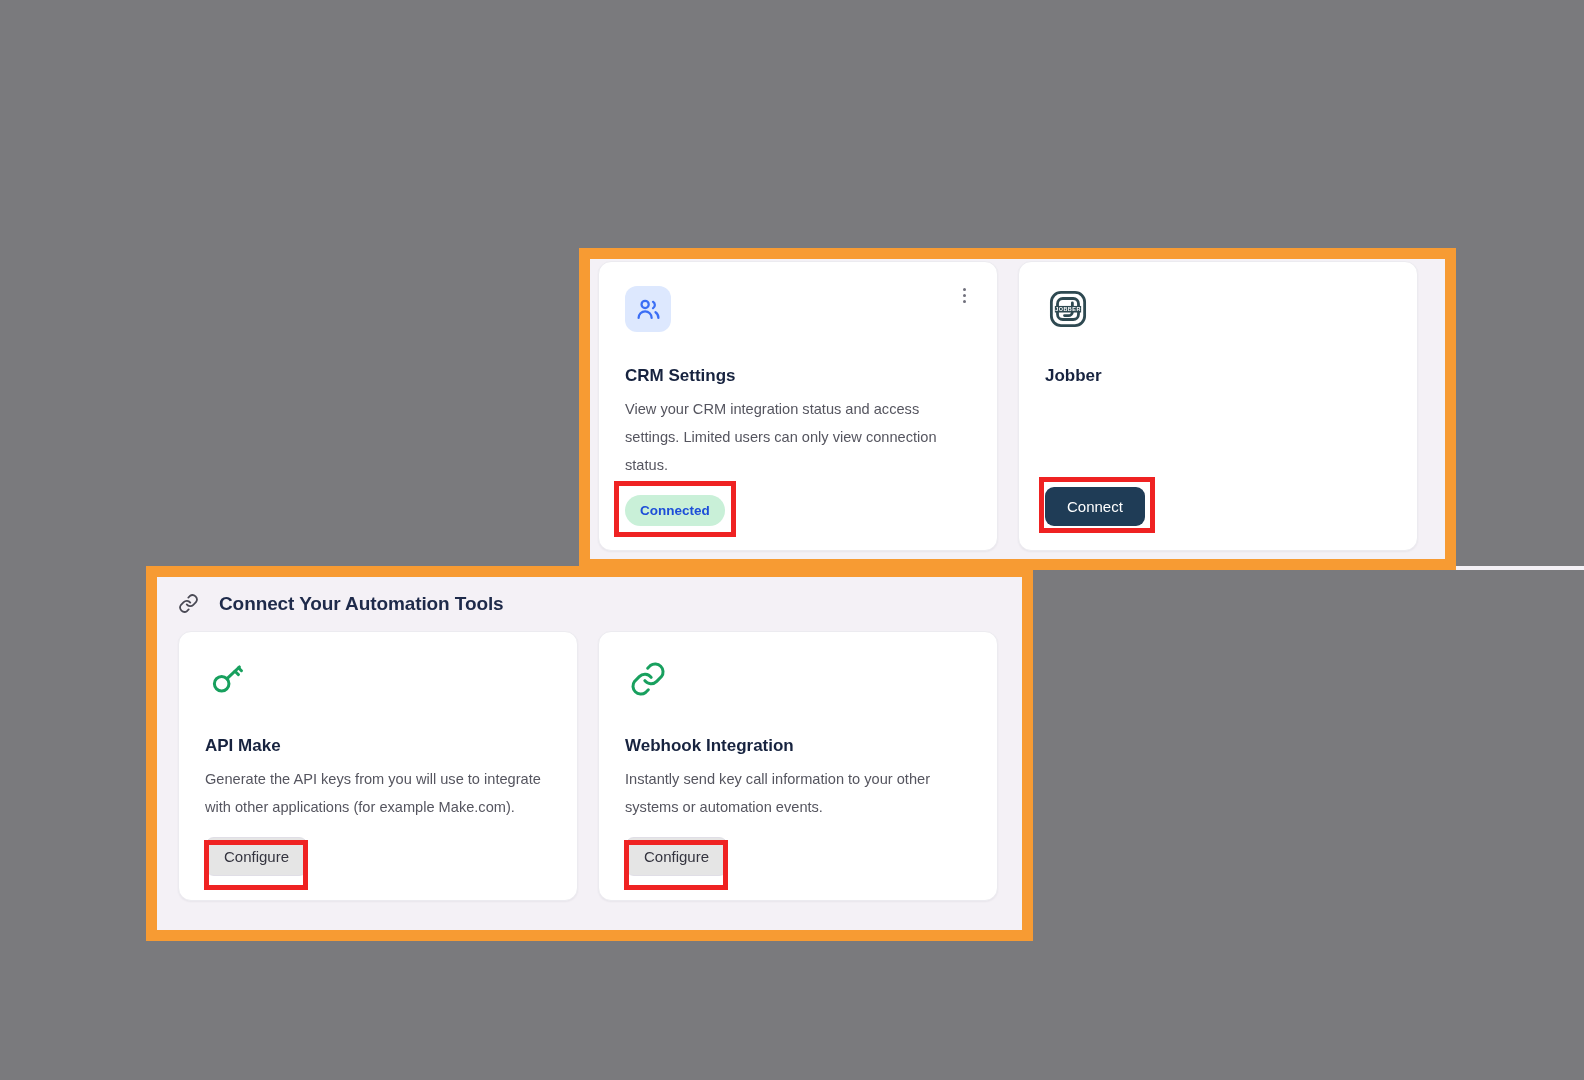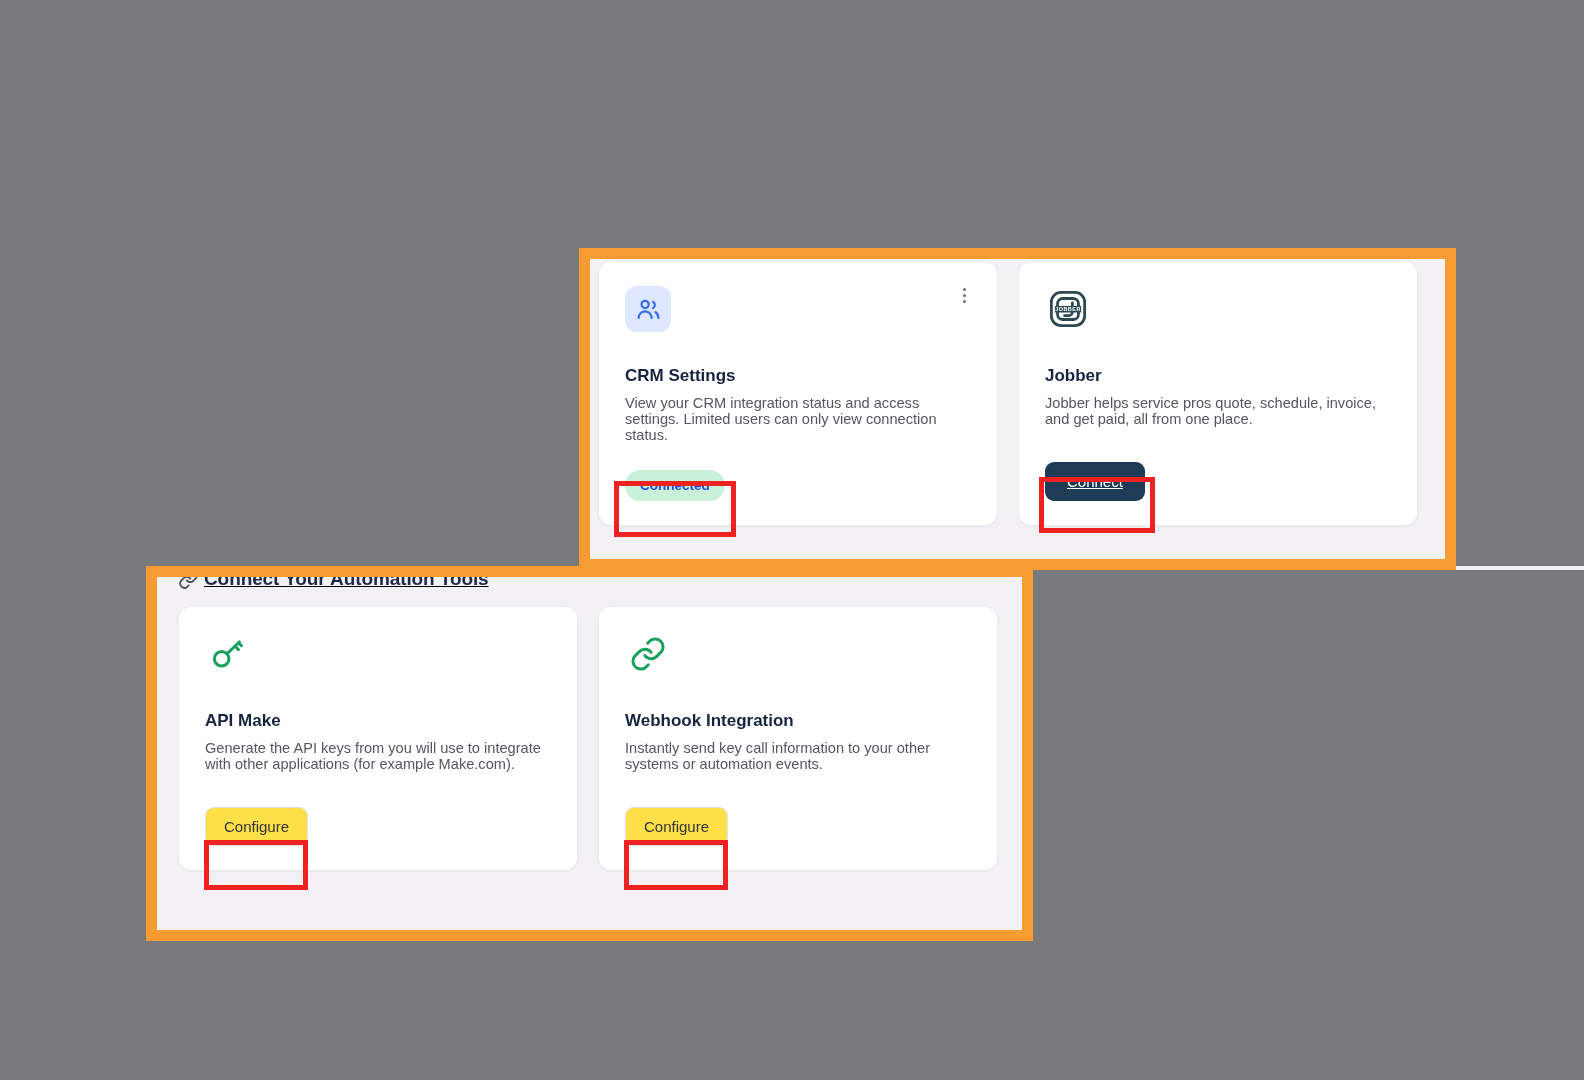--- a/index.html
+++ b/index.html
@@ -28,22 +28,22 @@
     padding: 5px 6px;
   }
   .tab {
     font-size: 15px; color: #5b5b66; padding: 8px 16px; border-radius: 7px;
     background: transparent; border: none; cursor: pointer;
     font-family: "Liberation Sans", sans-serif;
   }
   .tab.active { background: #e4ecfb; color: #2f56d8; font-weight: bold; }
 
   .section-head {
-    display: flex; align-items: flex-end; gap: 5px;
-    margin-top: 46px; margin-bottom: 16px; text-decoration: underline;
+    display: flex; align-items: flex-start; gap: 20px;
+    margin-top: 46px; margin-bottom: 16px;
   }
   .section-head .ttl {
     font-size: 19px; font-weight: bold; color: #1e2a4a; letter-spacing: -0.1px;
   }
   .chain { width: 21px; height: 21px; display:block; color:#4a4a55; }
 
   .card-row { display: flex; gap: 20px; }
 
   .card {
     width: 400px; min-height: 265px;
@@ -61,36 +61,36 @@
     position: absolute; top: 22px; right: 24px;
     width: 18px; height: 22px; cursor: pointer;
     display:flex; flex-direction:column; align-items:center; justify-content:center; gap:3px;
   }
   .kebab i { width: 3px; height: 3px; border-radius: 50%; background: #70707c; display:block; }
 
   .card-title {
     font-size: 17px; font-weight: bold; color: #17233f; margin-top: 34px;
   }
   .card-desc {
-    font-size: 14.6px; color: #55555f; line-height: 16px; margin-top: 9px;
+    font-size: 14.6px; color: #55555f; line-height: 28px; margin-top: 9px;
   }
 
   .card-foot { margin-top: auto; padding-top: 16px; }
 
   .badge-connected {
     display:inline-block; background:#c9f0d8; color:#1d4ed8;
     font-size: 13.5px; font-weight: bold; padding: 8px 15px; border-radius: 999px;
   }
   .btn-connect {
     display:inline-block; background:#1f3c56; color:#ffffff;
     font-size: 15px; padding: 11px 22px; border-radius: 9px;
-    border: none; cursor: pointer; font-family:"Liberation Sans", sans-serif;text-decoration:underline;
+    border: none; cursor: pointer; font-family:"Liberation Sans", sans-serif;
   }
   .btn-configure {
-    display:inline-block; background:#fde047; color:#34343f;
+    display:inline-block; background:#e5e5e5; color:#34343f;
     font-size: 15px; padding: 10px 18px; border-radius: 9px;
     border: 1px solid #e0dee6; cursor: pointer; font-family:"Liberation Sans", sans-serif;
   }
 
   
   .gcal { width: 42px; height: 42px; position: relative; }
 
   
   .dim { position:absolute; background:#7a7a7d; pointer-events:none; }
 
@@ -177,21 +177,20 @@
         <div class="icon-box">
           <svg width="42" height="42" viewBox="0 0 48 48">
             <rect x="5" y="5" width="38" height="38" rx="11" fill="none" stroke="#2e4951" stroke-width="3.2"></rect>
             <rect x="12" y="12" width="24" height="24" rx="6" fill="none" stroke="#2e4951" stroke-width="3.2"></rect>
             <path d="M29 17v10a4.5 4.5 0 0 1-4.5 4.5H20" fill="none" stroke="#2e4951" stroke-width="3.2" stroke-linecap="round"></path>
             <rect x="9" y="20.5" width="30" height="7.5" fill="#2e4951"></rect>
             <text x="24" y="26.4" font-family="'Liberation Sans',sans-serif" font-size="6.2" font-weight="bold" fill="#ffffff" text-anchor="middle" letter-spacing="0.6">JOBBER</text>
           </svg>
         </div>
         <div class="card-title">Jobber</div>
-        <div class="card-desc">Jobber helps service pros quote, schedule, invoice, and get paid, all from one place.</div>
         <div class="card-foot">
           <button class="btn-connect">Connect</button>
         </div>
       </div>
     </div>
 
     
     <div class="section-head" style="margin-top:42px">
       <span class="chain">
         <svg viewBox="0 0 24 24" fill="none" stroke="#4a4a55" stroke-width="2" stroke-linecap="round">

